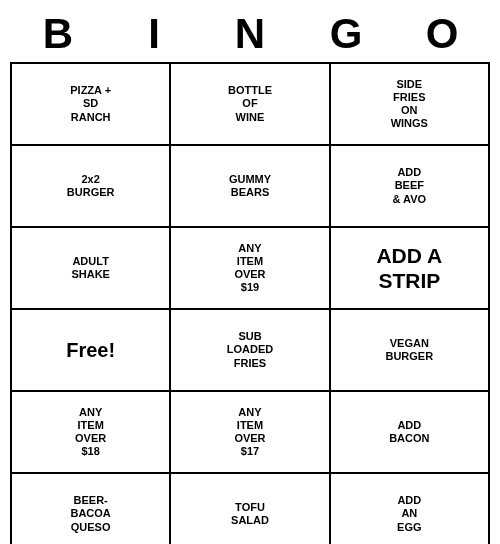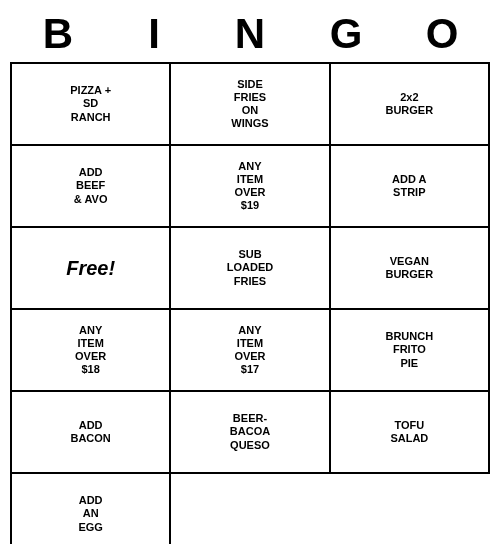--- a/index.html
+++ b/index.html
@@ -55,48 +55,49 @@
       font-size: 11px;
       font-weight: bold;
       padding: 3px;
       line-height: 1.2;
       min-height: 82px;
     }
 
     .bingo-cell.free {
       font-size: 20px;
       font-weight: bold;
-      font-style: italic;
     }
 
     .bingo-cell.large-text {
-      font-size: 11px;
+      font-size: 21px;
     }
   </style>
 </head>
 <body>
 
 <div class="bingo-title">
   <span class="bingo-letter">B</span>
   <span class="bingo-letter">I</span>
   <span class="bingo-letter">N</span>
   <span class="bingo-letter">G</span>
   <span class="bingo-letter">O</span>
 </div>
 
 <div class="bingo-grid" id="bingo-grid">
 <div class="bingo-cell">PIZZA +<br>SD<br>RANCH</div>
+    <div class="bingo-cell">BOTTLE<br>OF<br>WINE</div>
     <div class="bingo-cell">SIDE<br>FRIES<br>ON<br>WINGS</div>
     <div class="bingo-cell">2x2<br>BURGER</div>
+    <div class="bingo-cell">GUMMY<br>BEARS</div>
     <div class="bingo-cell">ADD<br>BEEF<br>&amp; AVO</div>
+    <div class="bingo-cell">ADULT<br>SHAKE</div>
     <div class="bingo-cell">ANY<br>ITEM<br>OVER<br>$19</div>
     <div class="bingo-cell large-text">ADD A<br>STRIP</div>
     <div class="bingo-cell free">Free!</div>
     <div class="bingo-cell">SUB<br>LOADED<br>FRIES</div>
     <div class="bingo-cell">VEGAN<br>BURGER</div>
     <div class="bingo-cell">ANY<br>ITEM<br>OVER<br>$18</div>
     <div class="bingo-cell">ANY<br>ITEM<br>OVER<br>$17</div>
-    <div class="bingo-cell">BRUNCH<br>FRITO<br>PIE</div>
     <div class="bingo-cell">ADD<br>BACON</div>
     <div class="bingo-cell">BEER-<br>BACOA<br>QUESO</div>
     <div class="bingo-cell">TOFU<br>SALAD</div>
     <div class="bingo-cell">ADD<br>AN<br>EGG</div>
   </div>
 
 </body></html>

